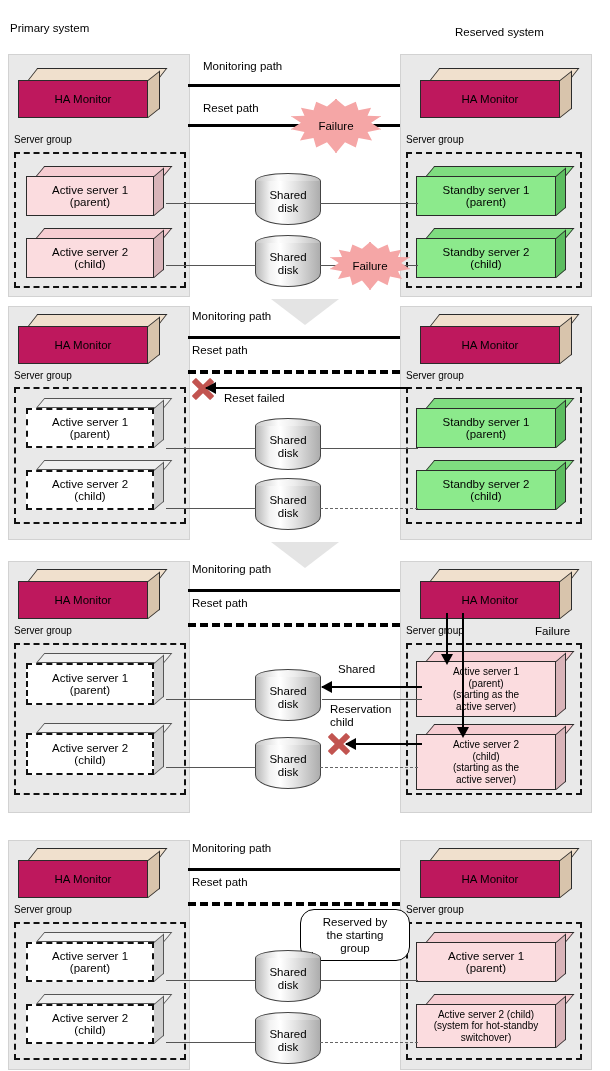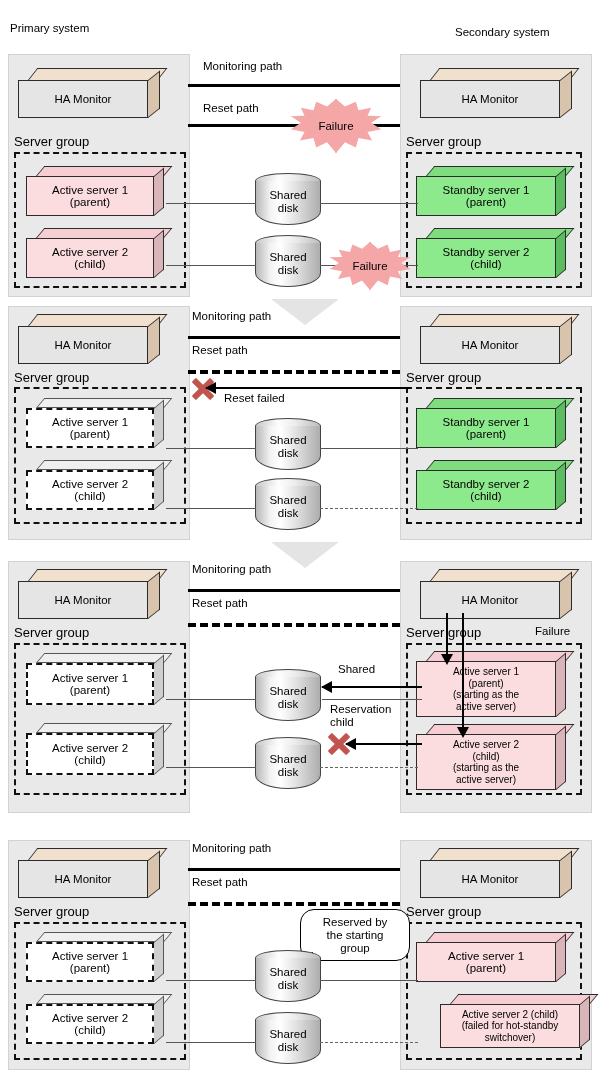--- a/index.html
+++ b/index.html
@@ -3,33 +3,33 @@
 <meta charset="utf-8">
 <style>
   html,body{margin:0;padding:0;background:#ffffff;}
   body{width:610px;height:1071px;position:relative;
        font-family:"Liberation Sans","DejaVu Sans",sans-serif;
        -webkit-font-smoothing:none;}
   .stage{position:absolute;left:0;top:0;width:610px;height:1071px;overflow:hidden;}
   .panel{position:absolute;left:0;width:610px;}
   .sysbox{position:absolute;background:#e9e9e9;border:1px solid #d2d2d2;}
   .caption{position:absolute;font-size:11.5px;color:#000;white-space:nowrap;line-height:12px;}
-  .grpLabel{position:absolute;font-size:13px;color:#000;white-space:nowrap;}
+  .grpLabel{position:absolute;font-size:10px;color:#000;white-space:nowrap;}
   .dashgroup{position:absolute;border:2px dashed #111;background:transparent;}
 
   
   .box3d{position:absolute;}
   .box3d .face{position:absolute;left:0;box-sizing:border-box;
       border:1px solid #2b2b2b;display:flex;align-items:center;justify-content:center;
       text-align:center;font-size:11.5px;color:#000;line-height:12.5px;}
   .box3d .top{position:absolute;border:1px solid #2b2b2b;border-bottom:none;box-sizing:border-box;}
   .box3d .side{position:absolute;border:1px solid #2b2b2b;border-left:none;box-sizing:border-box;}
 
   
-  .c-cream .face{background:#e5e5e5;}
+  .c-cream .face{background:#be185d;}
   .c-cream .top{background:#f0e0cd;}
   .c-cream .side{background:#d8c4ac;}
   
   .c-pink .face{background:#fbdcdf;}
   .c-pink .top{background:#f6cdd2;}
   .c-pink .side{background:#d9b4b9;}
   
   .c-green .face{background:#8cea8c;}
   .c-green .top{background:#7fdd80;}
   .c-green .side{background:#5cbd60;}
@@ -95,21 +95,21 @@
   .lbl.multi{white-space:normal;}
 </style>
 </head>
 <body>
 
 <div class="stage">
 
 <div class="panel" style="top:16px;height:298px;padding-left:13px;">
 
   <div class="caption" style="left:10px;top:6px;">Primary system</div>
-  <div class="caption" style="left:455px;top:10px;">Secondary system</div>
+  <div class="caption" style="left:455px;top:10px;">Reserved system</div>
 
   <div class="sysbox" style="left:8px;top:38px;width:180px;height:241px;"></div>
   <div class="sysbox" style="left:400px;top:38px;width:190px;height:241px;"></div>
 
   <div class="box3d c-cream" style="left:18px;top:52px;width:140px;height:50px;">
     <div class="top" style="left:10px;top:0;width:130px;height:12px;transform:skewX(-38deg);transform-origin:bottom left;"></div>
     <div class="side" style="left:130px;top:12px;width:12px;height:38px;transform:skewY(-38deg);transform-origin:top left;"></div>
     <div class="face" style="left:0;top:12px;width:130px;height:38px;">
       <span>HA Monitor</span>
     </div>
@@ -424,26 +424,26 @@
   <div class="dashgroup" style="left:406px;top:96px;width:172px;height:134px;"></div>
 
   <div class="box3d c-pink" style="left:416px;top:106px;width:150px;height:50px;">
     <div class="top" style="left:10px;top:0;width:140px;height:10px;transform:skewX(-40deg);transform-origin:bottom left;"></div>
     <div class="side" style="left:140px;top:10px;width:10px;height:40px;transform:skewY(-40deg);transform-origin:top left;"></div>
     <div class="face" style="left:0;top:10px;width:140px;height:40px;flex-direction:column;">
       <span>Active server 1</span>
       <span>(parent)</span>
     </div>
   </div>
-  <div class="box3d c-pink" style="left:440px;top:168px;width:150px;height:54px;">
+  <div class="box3d c-pink" style="left:416px;top:168px;width:150px;height:54px;">
     <div class="top" style="left:10px;top:0;width:140px;height:10px;transform:skewX(-40deg);transform-origin:bottom left;"></div>
     <div class="side" style="left:140px;top:10px;width:10px;height:44px;transform:skewY(-40deg);transform-origin:top left;"></div>
     <div class="face" style="left:0;top:10px;width:140px;height:44px;flex-direction:column;font-size:10px;line-height:11.5px;">
       <span>Active server 2 (child)</span>
-      <span>(failed for hot-standby</span>
+      <span>(system for hot-standby</span>
       <span>switchover)</span>
     </div>
   </div>
 
   <div class="lbl" style="left:192px;top:16px;">Monitoring path</div>
   <div class="hline thick" style="left:188px;top:42px;width:212px;"></div>
   <div class="lbl" style="left:192px;top:50px;">Reset path</div>
   <div class="dashline" style="left:188px;top:76px;width:212px;"></div>
 
   <div class="callout" style="left:300px;top:83px;width:110px;height:52px;flex-direction:column;">

